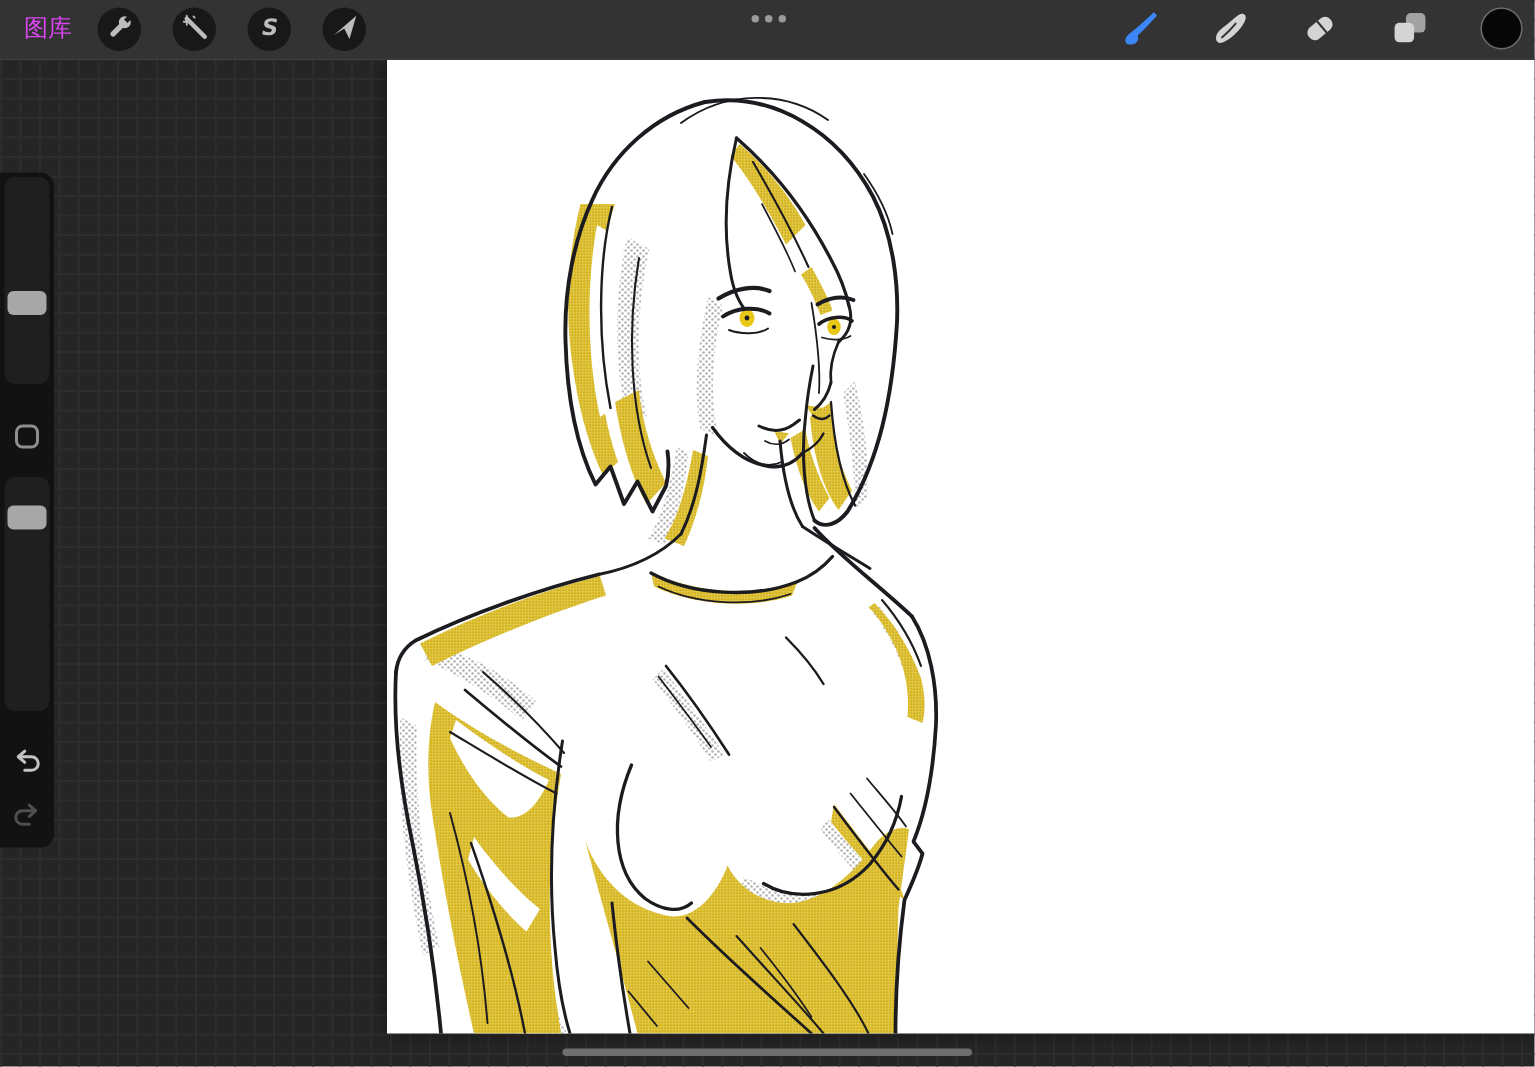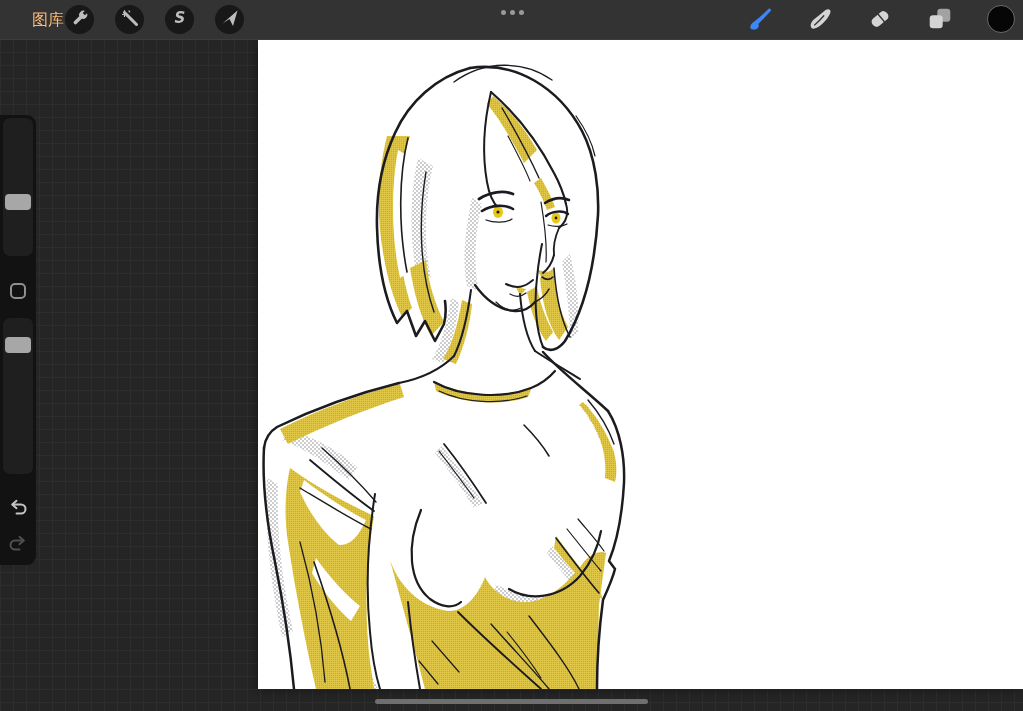--- a/index.html
+++ b/index.html
@@ -34,22 +34,22 @@
   .pyb{fill:var(--ht-yellow);}
   .pyl{stroke:var(--ht-yellow-light);stroke-width:.7;}
   .pgb{fill:#ffffff;}
   .pgd{fill:var(--ht-gray);}
   
   .topbar{
     position:absolute;left:0;top:0;width:1023px;height:40px;
     background:var(--topbar-bg);border-bottom:1px solid #3d3d3d;z-index:5;
   }
   .gallery-btn{
-    position:absolute;left:32px;top:0;height:40px;line-height:40px;
-    background:none;border:none;color:#fdba74;font-size:16px;
+    position:absolute;left:16px;top:0;height:40px;line-height:40px;
+    background:none;border:none;color:#d946ef;font-size:16px;
     font-family:"Liberation Sans","DejaVu Sans",sans-serif;cursor:pointer;
   }
   .circle-btn{
     position:absolute;top:5px;width:29px;height:29px;border-radius:50%;
     background:#181818;border:none;display:flex;align-items:center;justify-content:center;cursor:pointer;
   }
   .flat-btn{
     position:absolute;top:5px;width:30px;height:30px;background:none;border:none;
     display:flex;align-items:center;justify-content:center;cursor:pointer;
   }

